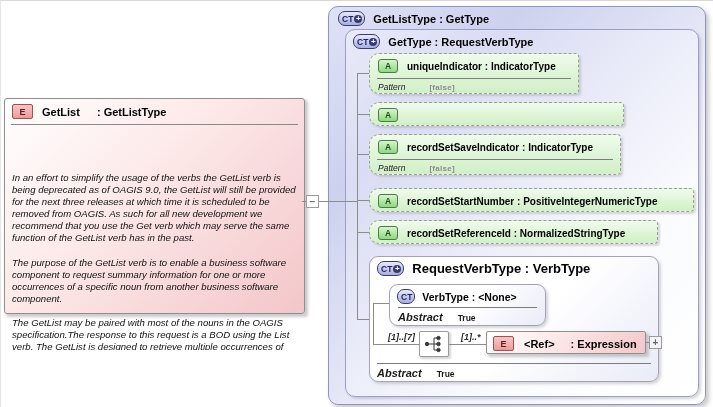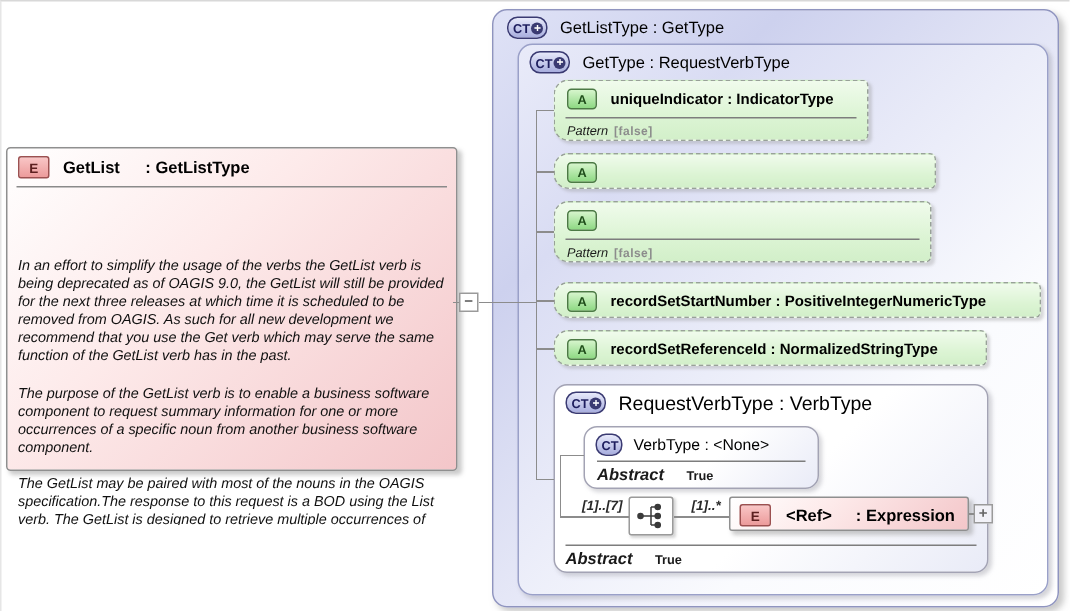--- a/index.html
+++ b/index.html
@@ -33,34 +33,34 @@
   .badge-ct .plus{display:inline-flex;align-items:center;justify-content:center;width:8px;height:8px;
             border-radius:50%;background:#3a3a72;color:#fff;font-size:8px;line-height:8px;font-weight:bold;}
 
   
   .ct-outer{border:1px solid #8f94bf;border-radius:10px;
             background:linear-gradient(135deg,#dfe2f6 0%,#cdd1ee 25%,#f1f2fb 65%,#ffffff 100%);
             box-shadow:3px 3px 4px rgba(150,150,150,.5);}
   .ct-inner{border:1px solid #9aa0c8;border-radius:10px;
             background:linear-gradient(135deg,#e9ebf9 0%,#d9dcf3 22%,#fafbfe 70%,#ffffff 100%);
             box-shadow:2px 2px 3px rgba(150,150,160,.4);}
-  .ct-title{font-size:11px;font-weight:normal;color:#000;white-space:nowrap;}
+  .ct-title{font-size:11px;font-weight:bold;color:#000;white-space:nowrap;}
 
   .ct-plain{border:1px solid #a3a3b4;border-radius:9px;
             background:linear-gradient(135deg,#ffffff 0%,#ffffff 55%,#e9ebf7 100%);
             box-shadow:2px 2px 3px rgba(150,150,160,.4);}
 
   
   .attr-box{border:1px dashed #98a198;border-radius:10px 4px 4px 10px;
             background:linear-gradient(180deg,#f0fbec 0%,#dcf4d4 60%,#d2efc9 100%);
             box-shadow:2px 2px 2px rgba(150,150,150,.35);}
   .attr-header{display:flex;align-items:center;gap:9px;padding:5px 6px 3px 8px;}
   .attr-label{font-size:10px;font-weight:bold;color:#000;white-space:nowrap;}
   .facet-sep{height:1px;background:#7d7d7d;margin:2px 7px 0 7px;}
-  .facet-row{display:flex;align-items:baseline;gap:4px;padding:3px 8px 0 8px;}
+  .facet-row{display:flex;align-items:baseline;gap:24px;padding:3px 8px 0 8px;}
   .facet-name{font-size:8.5px;font-style:italic;color:#1a1a1a;}
   .facet-value{font-size:8px;font-weight:bold;color:#8c8c8c;letter-spacing:.3px;}
 
   .abstract-row{display:flex;align-items:baseline;gap:15px;}
   .abstract-name{font-size:11px;font-style:italic;font-weight:bold;color:#1a1a1a;}
   .abstract-value{font-size:8.5px;font-weight:bold;color:#1a1a1a;}
 
   .card-label{font-size:9px;font-weight:bold;font-style:italic;color:#2a2a2a;white-space:nowrap;}
 
   .mini-btn{display:flex;align-items:center;justify-content:center;
@@ -144,20 +144,21 @@
 
   <div class="abs attr-box" style="left:368px;top:101px;width:255px;height:24px;z-index:15;">
     <div class="attr-header">
       <span class="badge-a">A</span>
     </div>
   </div>
 
   <div class="abs attr-box" style="left:368px;top:133px;width:252px;height:41px;z-index:15;">
     <div class="attr-header">
       <span class="badge-a">A</span>
+      <span class="attr-label">recordSetSaveIndicator : IndicatorType</span>
     </div>
     <div class="facet-sep"></div>
     <div class="facet-row">
       <span class="facet-name">Pattern</span>
       <span class="facet-value">[false]</span>
     </div>
   </div>
 
   <div class="abs attr-box" style="left:368px;top:187px;width:325px;height:24px;z-index:15;">
     <div class="attr-header">

